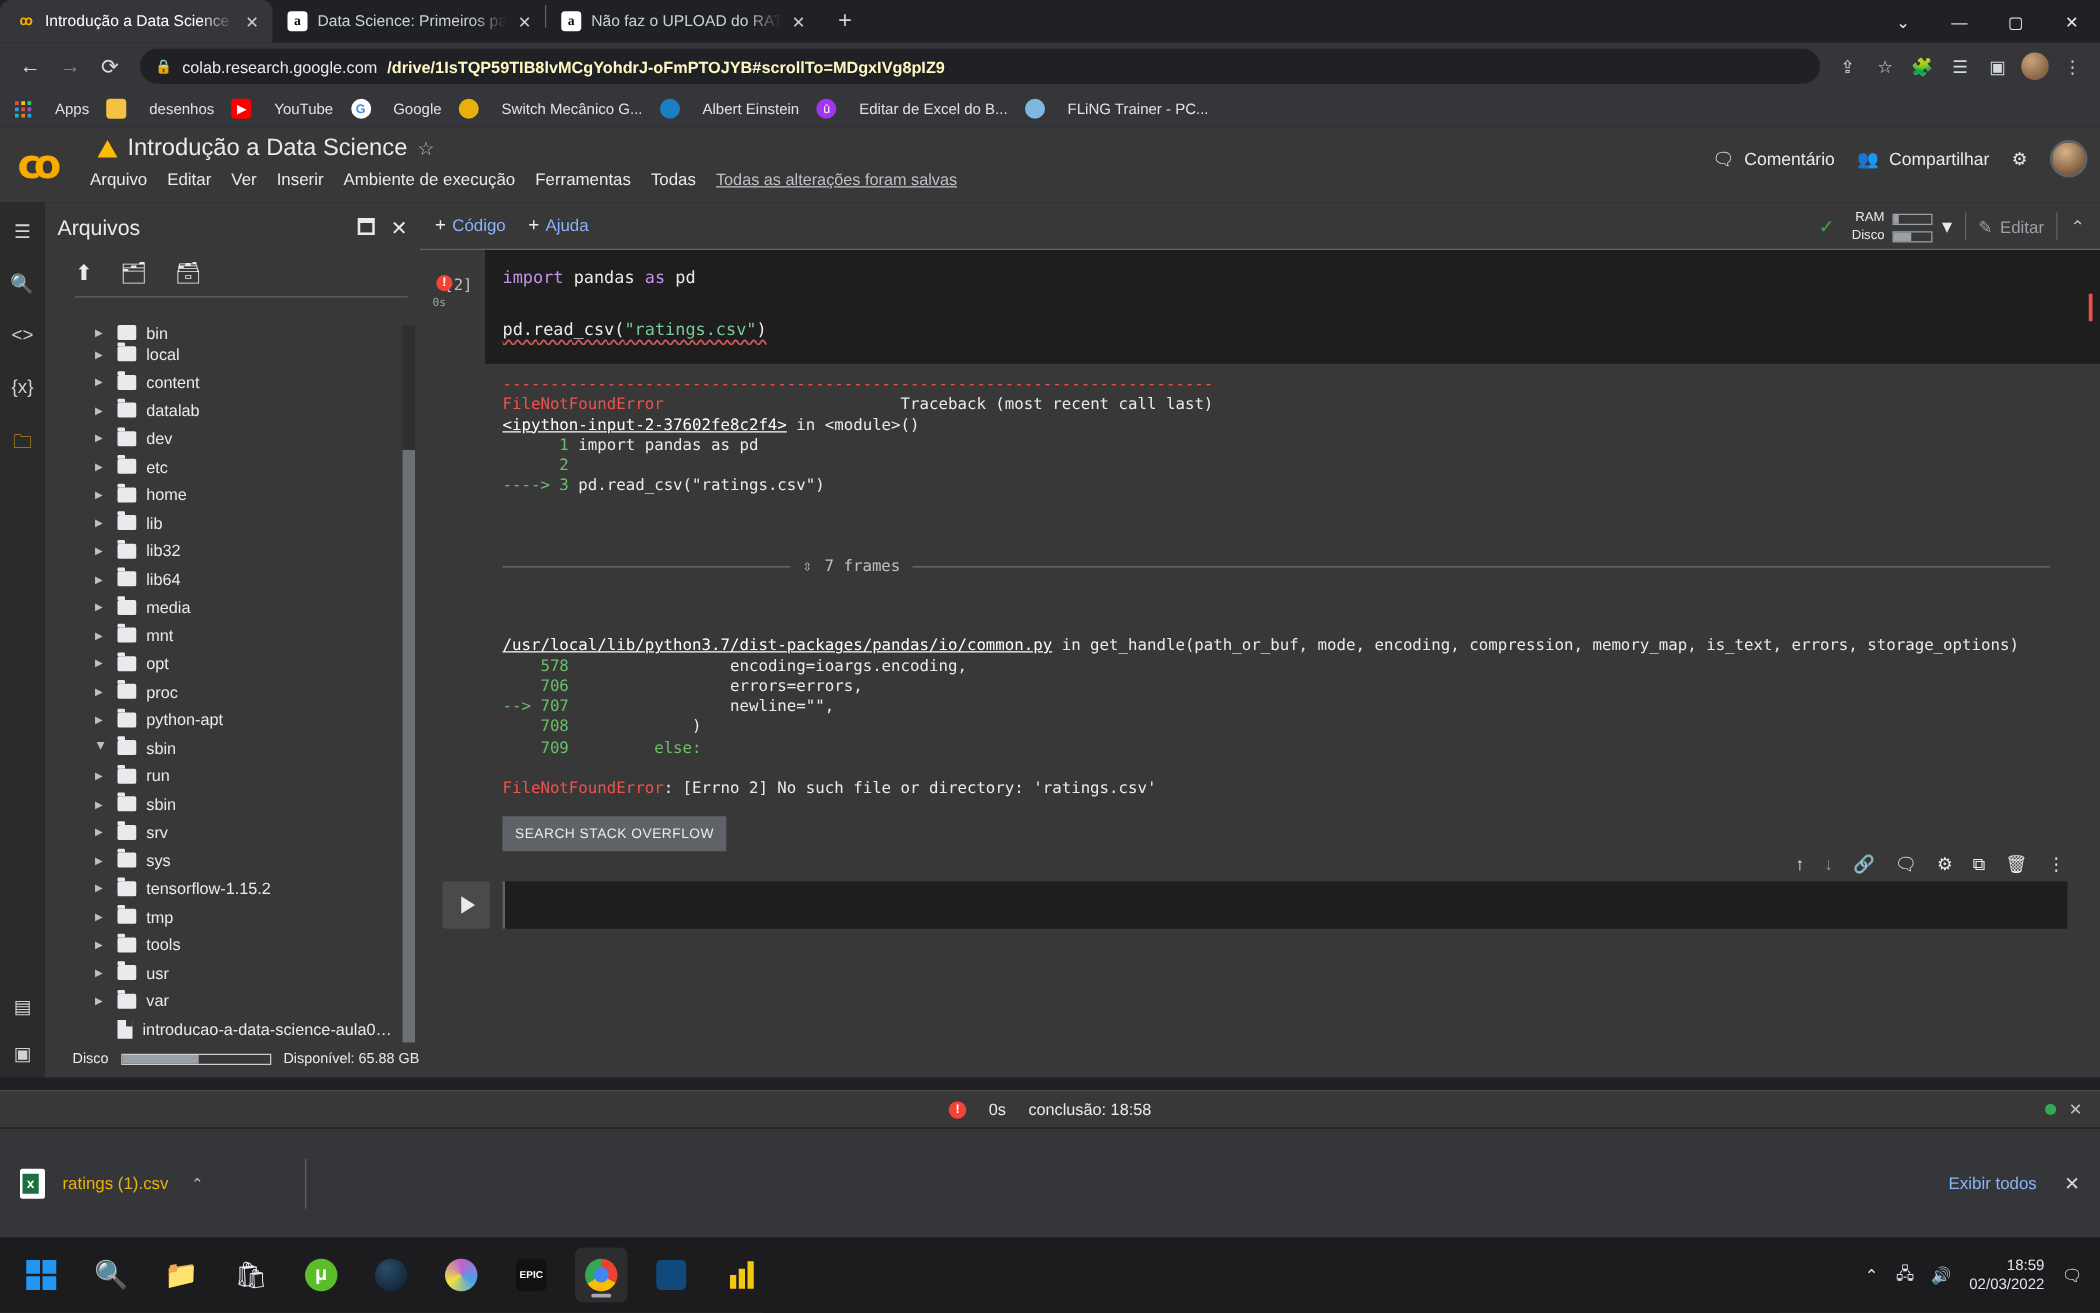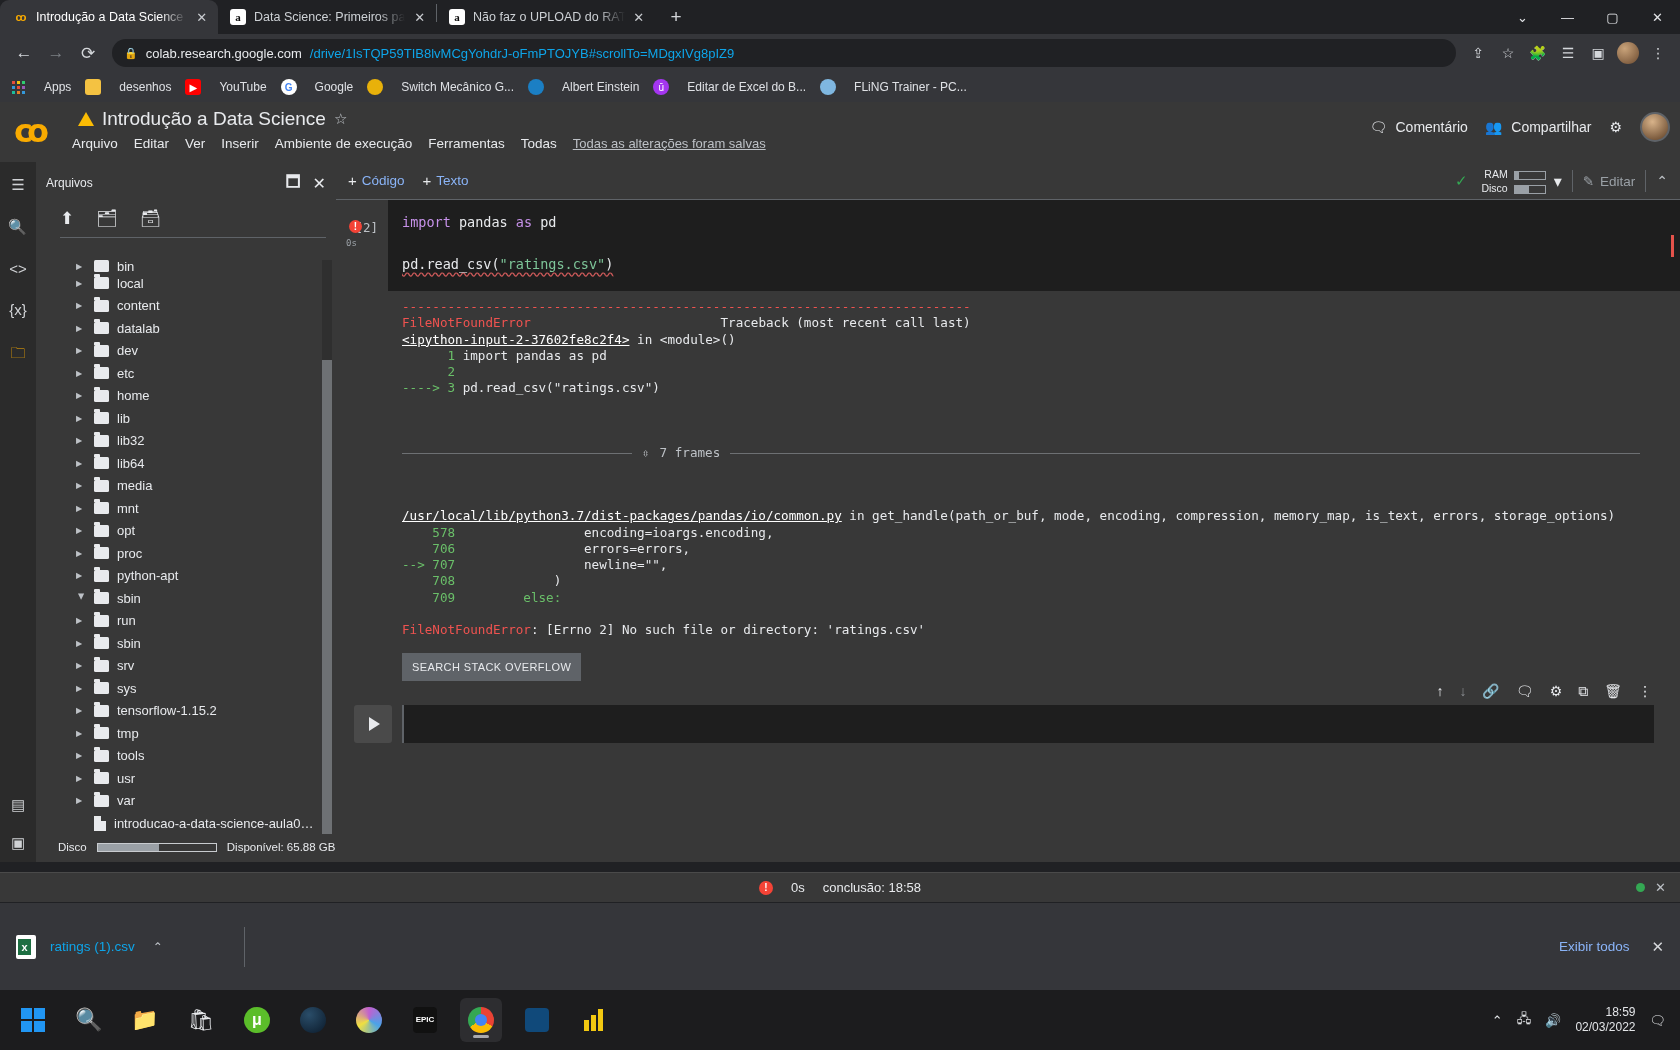--- a/index.html
+++ b/index.html
@@ -49,21 +49,21 @@
     background: #35363a; display: flex; align-items: center; padding: 0 8px;
   }
   .navbtn { width: 32px; height: 32px; display:flex; align-items:center; justify-content:center;
             color: #d4d7db; font-size: 17px; }
   .navbtn.disabled { color: #7c8085; }
   .omnibox {
     flex: 1 1 auto; height: 28px; background: #202124; border-radius: 14px;
     display: flex; align-items: center; padding: 0 12px; margin: 0 8px;
     font-size: 13px; color: #e8eaed; gap: 8px; overflow: hidden; white-space: nowrap;
   }
-  .omnibox .path { color: #0ea5e9; }
+  .omnibox .path { color: #fef9c3; font-weight: bold; }
   .lockicon { font-size: 11px; color: #c6c9cd; }
   .tb-icons { display: flex; align-items: center; gap: 2px; }
   .tb-icons div { width: 28px; height: 28px; display:flex; align-items:center; justify-content:center;
                   color: #d4d7db; font-size: 14px; }
   .profile-pic { width: 22px; height: 22px; border-radius: 50%;
                  background: radial-gradient(circle at 35% 30%, #c9a37a, #6b4a2f); }
 
   .bookmarks {
     position: absolute; top: 72px; left: 0; width: 1680px; height: 30px;
     background: #35363a; display: flex; align-items: center; padding-left: 10px; gap: 14px;
@@ -124,21 +124,21 @@
           display: flex; flex-direction: column; align-items: center; padding-top: 14px; gap: 24px; }
   .rail div { color: #d0d2d5; font-size: 15px; }
   .rail .active-ind { position: relative; color: #f9ab00; }
   .rail .active-ind::before { content:""; position:absolute; left:-14px; top:-5px; width:3px; height:26px; background:#f9ab00;}
   .rail-bottom { position: absolute; bottom: 10px; left:0; width: 36px; display:flex; flex-direction:column;
                  align-items:center; gap: 20px; }
 
   .files-panel { position: absolute; top: 162px; left: 36px; width: 300px; bottom: 188px;
                  background: #383838; }
   .fp-head { display: flex; align-items: center; height: 42px; padding: 0 10px; }
-  .fp-title { font-size: 12px; color: #e8eaed; flex: 1; }
+  .fp-title { font-size: 17px; color: #e8eaed; flex: 1; }
   .fp-head .ico { color: #e8eaed; font-size: 16px; margin-left: 12px; }
   .fp-actions { display: flex; align-items: center; gap: 22px; padding: 4px 0 8px 24px; }
   .fp-actions .ico { color: #e8eaed; font-size: 17px; }
   .fp-div { height: 1px; background: #5f6368; margin: 0 10px 2px 24px; }
   .tree { position: absolute; top: 98px; left: 0; right: 0; bottom: 28px; overflow: hidden; }
   .trow { display: flex; align-items: center; height: 22.5px; padding-left: 40px; gap: 8px;
           font-size: 13px; color: #e8eaed; }
   .trow .tw { width: 10px; color: #bdc1c6; font-size: 8px; }
   .tw.open { transform: rotate(90deg); }
   .fold { width: 15px; height: 12px; background: #e8eaed; border-radius: 1.5px; position: relative; flex:0 0 15px;}
@@ -202,21 +202,21 @@
   .green-dot { width: 9px; height: 9px; border-radius: 50%; background: #34a853; }
 
   
   .dlbar { position: absolute; left: 0; right: 0; bottom: 60px; height: 88px; background: #35363a;
            border-top: 1px solid #202124; display: flex; align-items: center; padding: 0 16px; }
   .dl-item { display: flex; align-items: center; gap: 14px; width: 220px; }
   .xls-icon { width: 20px; height: 24px; background: #fff; position: relative; border-radius:2px; }
   .xls-icon::after { content:"x"; position:absolute; left:2px; top:4px; width:13px; height:16px;
                      background:#1d6f42; color:#fff; font-size:11px; font-weight:bold; text-align:center;
                      line-height:16px; font-family:"Liberation Sans",sans-serif; }
-  .dl-name { font-size: 13.5px; color: #0ea5e9; }
+  .dl-name { font-size: 13.5px; color: #eab308; }
   .dl-chev { color: #bdc1c6; font-size: 12px; margin-left: 4px; }
   .dl-sep { width: 1px; height: 40px; background: #5f6368; margin-left: 8px;}
   .dl-right { margin-left: auto; display: flex; align-items: center; gap: 22px; }
   .showall { color: #8ab4f8; font-size: 13.5px; }
   .dl-close { color: #d6d8db; font-size: 15px; }
 
   
   .taskbar { position: absolute; left: 0; right: 0; bottom: 0; height: 60px; background: #1c1c1e;
              display: flex; align-items: center; }
   .tb-apps { display: flex; align-items: center; gap: 14px; margin-left: 12px; }
@@ -365,21 +365,21 @@
     </div>
   </div>
 
   <div class="cell-toolbar">
     <span class="add-btn">
       <span class="plus">+</span>
       <span>Código</span>
     </span>
     <span class="add-btn">
       <span class="plus">+</span>
-      <span>Texto</span>
+      <span>Ajuda</span>
     </span>
     <span class="tb-right">
       <span class="res-box">
         <span class="check">✓</span>
         <span class="meter-rows">
           <span class="meter-row">
             <span>RAM</span>
             <span class="meter">
                 <i style="width:16%"></i>
               </span>

